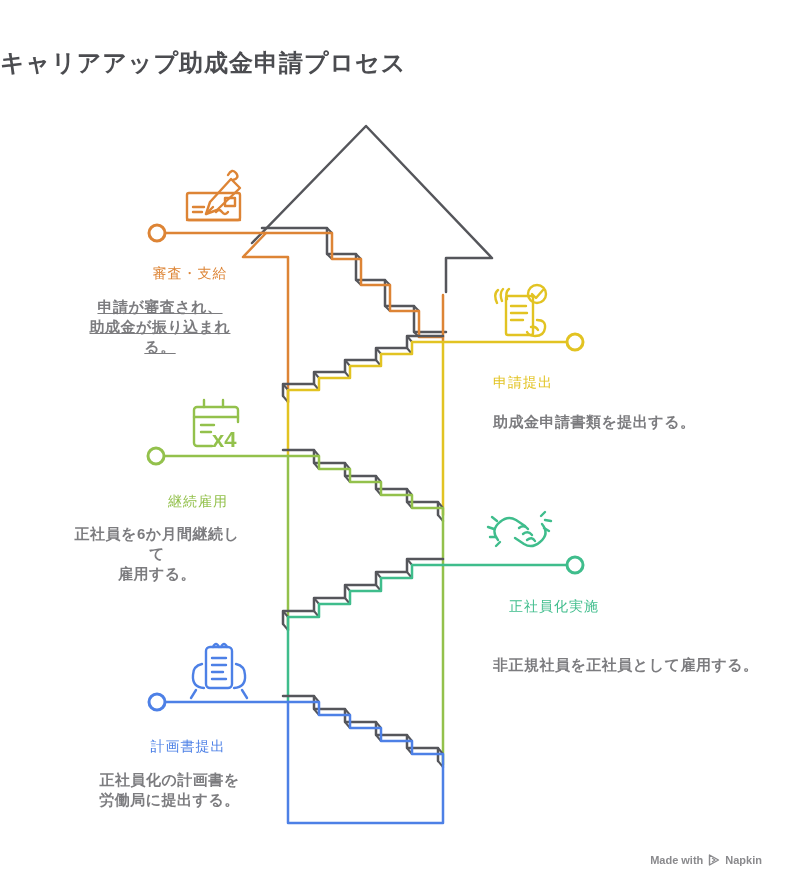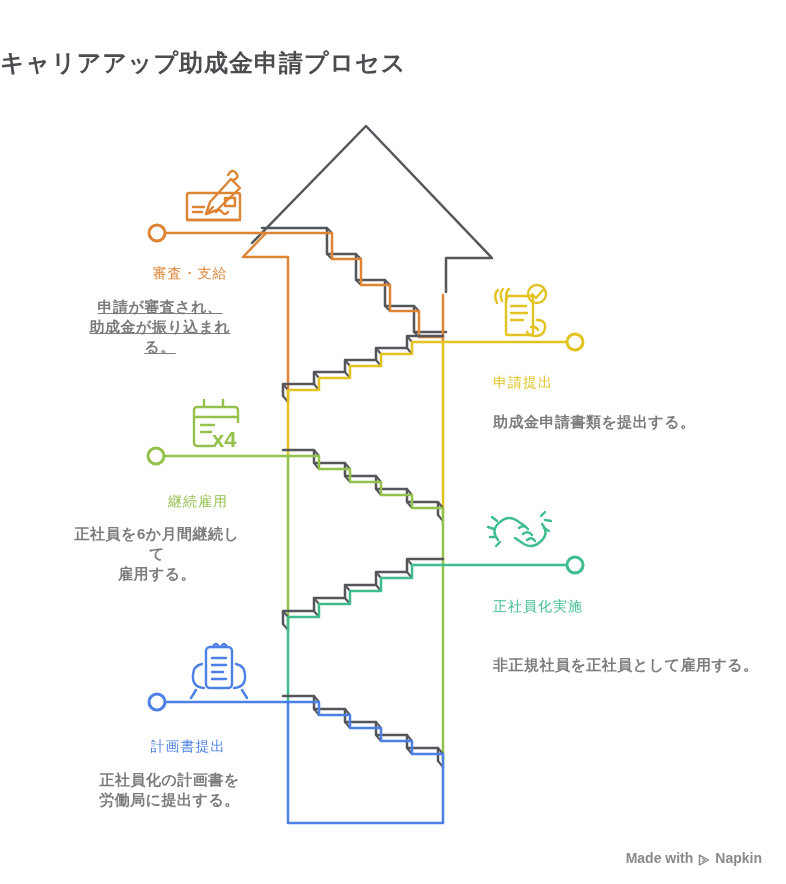--- a/index.html
+++ b/index.html
@@ -14,25 +14,25 @@
   .diagram-svg{position:absolute;top:0;left:0;}
   .step-label{position:absolute;font-size:14px;font-weight:normal;letter-spacing:1px;}
   .step-desc{
     position:absolute;font-size:15px;font-weight:600;color:var(--c-text,#7c7c7f);
     line-height:1.34;white-space:pre-line;letter-spacing:0.5px;
   }
   .align-c{text-align:center;}
   .c-orange{color:var(--c-orange);}
   .c-yellow{color:var(--c-yellow);}
   .c-lime{color:var(--c-lime);}
-  .c-emerald{color:var(--c-emerald);}
+  .c-emerald{color:var(--c-emerald);margin-left:16px;}
   .c-blue{color:var(--c-blue);}
   .credit{
-    position:absolute;right:24px;bottom:18px;display:flex;align-items:flex-end;gap:5px;
-    font-size:14px;font-weight:600;color:#8a8a8d;
+    position:absolute;right:24px;bottom:18px;display:flex;align-items:center;gap:5px;
+    font-size:11px;font-weight:600;color:#8a8a8d;
   }
   .stroke{fill:none;stroke-width:2.5;stroke-linecap:round;stroke-linejoin:round;}
   .icon{fill:none;stroke-width:2.4;stroke-linecap:round;stroke-linejoin:round;}
   .node{fill:#ffffff;stroke-width:3;}
   .badge{font-weight:bold;font-size:22px;font-family:"Liberation Sans",sans-serif;}
 </style>
 </head>
 <body>
 
 <div class="canvas">

